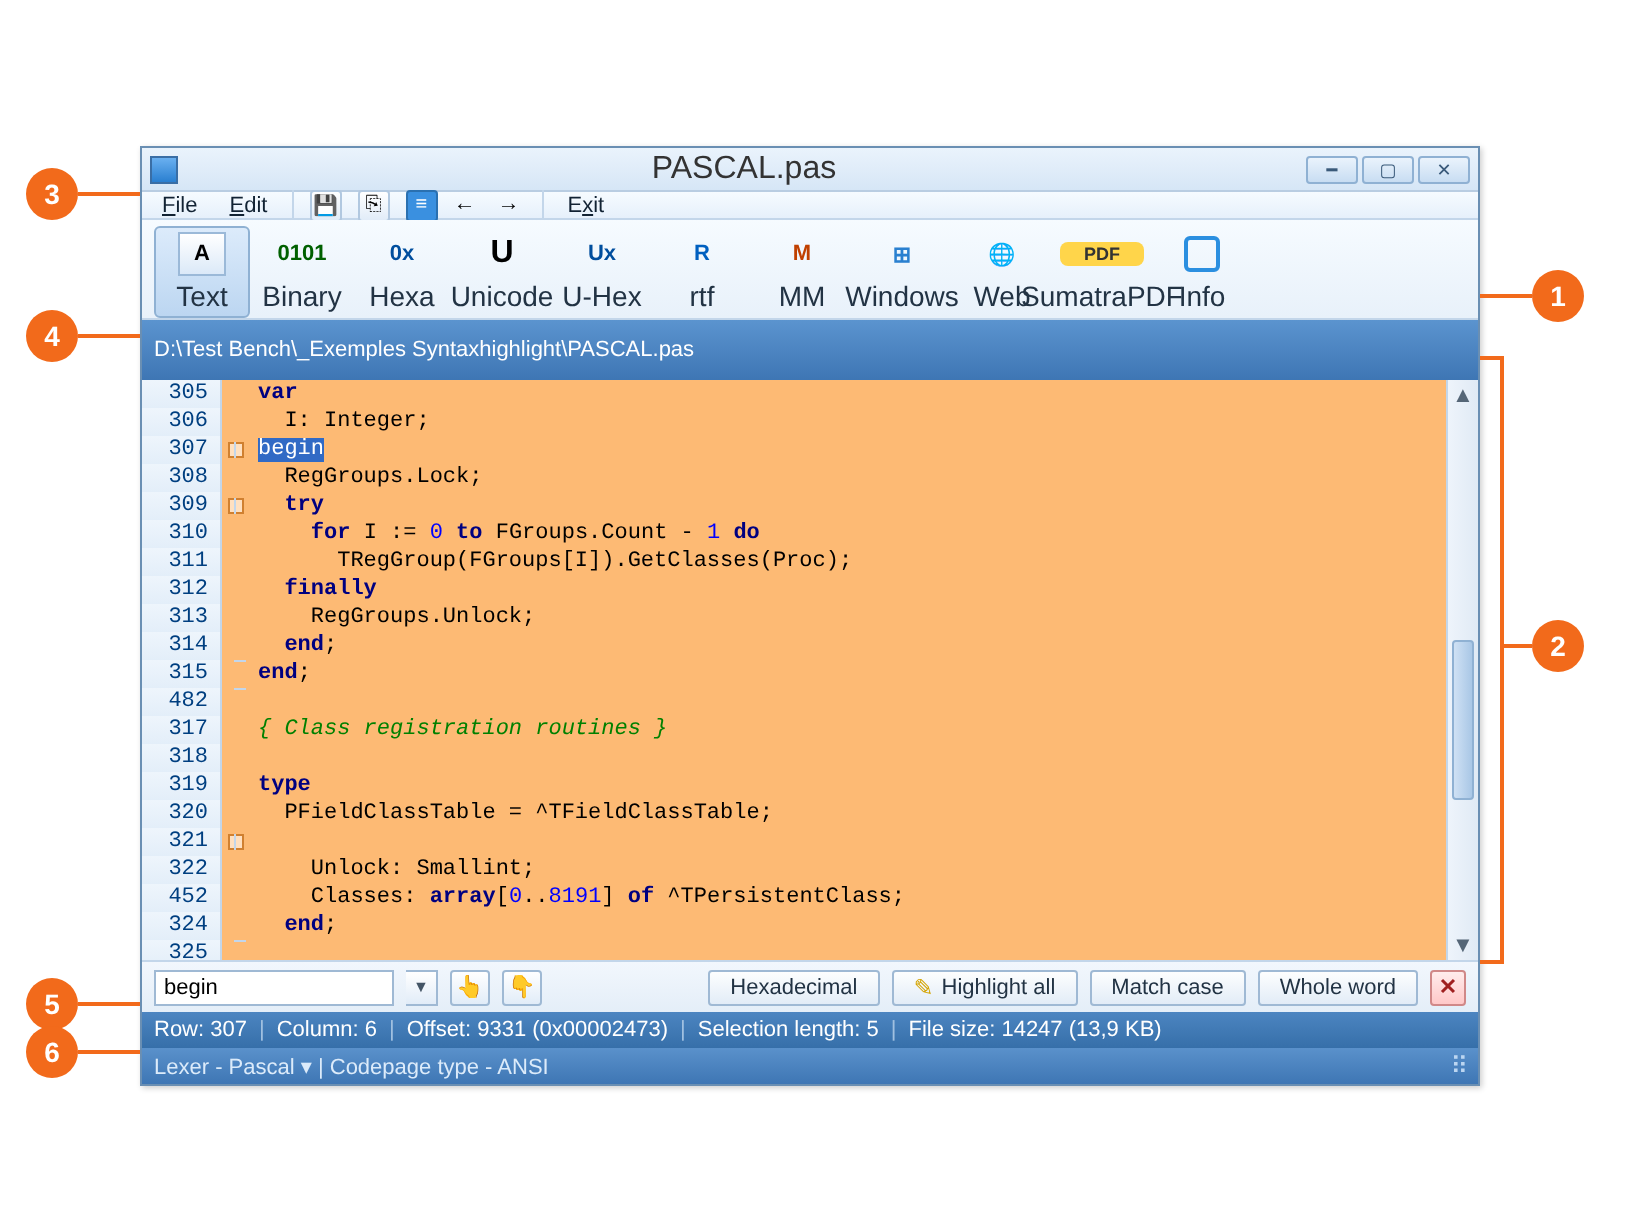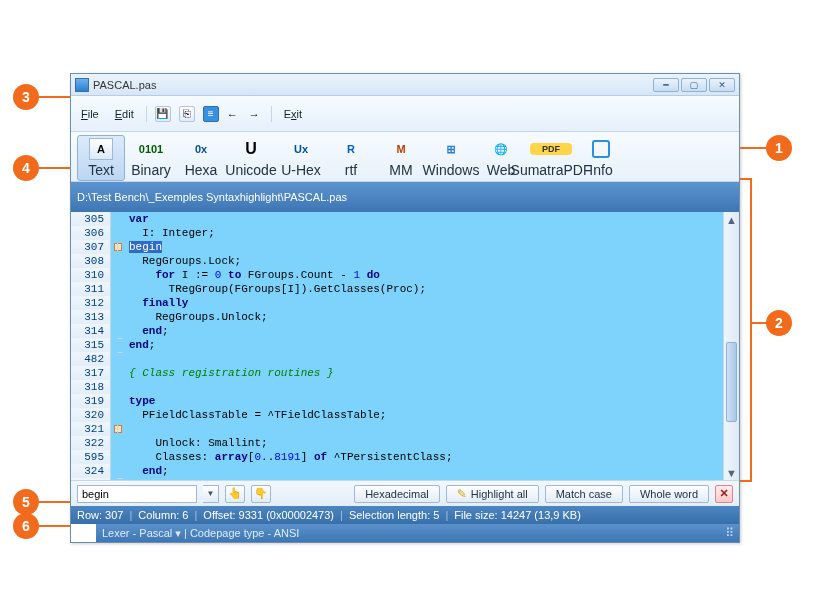--- a/index.html
+++ b/index.html
@@ -16,26 +16,26 @@
     box-shadow: 1px 1px 3px rgba(0,0,0,.2);
     display:flex; flex-direction:column;
   }
   .titlebar {
     height:22px;
     background: linear-gradient(#eaf3fc, #d6e6f6);
     display:flex; align-items:center; padding:0 4px;
     border-bottom:1px solid #b9cde2;
   }
   .titlebar .app-icon { width:14px; height:14px; background:linear-gradient(#6ab0f0,#2a7fd0); margin-right:4px; border:1px solid #3a6ea5;}
-  .titlebar .title { flex:1; font-size:11px; color:#333;}
+  .titlebar .title { flex:1; font-size:16px; color:#333;text-align:center;}
   .winbtn { width:26px; height:14px; margin-left:2px; background:linear-gradient(#eaf3fc,#c8ddf2); border:1px solid #8fb1d3; border-radius:2px; display:flex; align-items:center; justify-content:center; font-size:9px; color:#3a5a7a; cursor:default;}
   .winbtn.close{color:#3a5a7a;}
 
   .menubar {
-    height:36px; display:flex; align-items:center; gap:8px;
+    height:14px; display:flex; align-items:center; gap:8px;
     padding:0 6px;
     background:linear-gradient(#f6fbff,#e6f0fb);
     border-bottom:1px solid #c3d6ea;
   }
   .menubar .item { padding:2px 4px; color:#123; }
   .menubar .item u { text-decoration:underline; }
   .menubar .sep { width:1px; height:16px; background:#c3d6ea;}
   .mini-icon { width:16px; height:16px; display:flex; align-items:center; justify-content:center; font-size:10px; background:linear-gradient(#fff,#e1ecf8); border:1px solid #b1c8e0; border-radius:2px;}
   .blank-icon { width:14px; height:14px; }
 
@@ -57,21 +57,21 @@
   .ic-info{border:2px solid #2b8fe0; border-radius:3px; width:18px; height:18px;}
 
   .pathbar {
     height:30px; padding:2px 6px;
     background:linear-gradient(#5b94cf,#3e76b4);
     color:#fff; font-size:11px;
     display:flex; align-items:center;
   }
 
   .editor-wrap { flex:1; display:flex; overflow:hidden; position:relative;}
-  .editor { flex:1; overflow:hidden; background:#7dd3fc; position:relative; font-family:"Courier New",monospace; font-size:11px; line-height:14px; }
+  .editor { flex:1; overflow:hidden; background:#fdba74; position:relative; font-family:"Courier New",monospace; font-size:11px; line-height:14px; }
   .code-lines { padding:0; }
   .row { display:flex; height:14px; align-items:center;}
   .gutter { width:40px; text-align:right; padding-right:6px; background:linear-gradient(#eef5fc,#e3eef9); color:#003f80; border-right:1px solid #c3d6ea; height:14px;}
   .fold { width:14px; display:flex; align-items:center; justify-content:center; position:relative;}
   .fold .mk{ width:8px;height:8px;border:1px solid #d08030;background:#ffe0c0; }
   .fold .ln-v{ position:absolute; width:1px; background:#c3d6ea; top:0; bottom:0; left:6px;}
   .fold .ln-h{ position:absolute; height:1px; background:#c3d6ea; left:6px; width:6px; top:7px;}
   .code { padding-left:4px; white-space:pre; }
   .code .kw{ color:#000080; font-weight:bold;}
   .code .hl{ background:#316ac5; color:#fff;}
@@ -99,21 +99,20 @@
   .statusbar {
     height:18px; display:flex; align-items:center; gap:6px; padding:0 6px;
     background:linear-gradient(#4c85c1,#366fa9); color:#fff; font-size:11px;
   }
   .statusbar .ssep{ color:#a0c0e0; }
 
   .statusbar2 {
     height:18px; display:flex; align-items:center; gap:6px; padding:0 6px;
     background:linear-gradient(#5a91cb,#3e76b4); color:#dcebfa; font-size:11px;
     justify-content:space-between;
-    margin-left:25px;
   }
   .statusbar2 .grip{ font-size:12px; color:#bcd6f1; letter-spacing:-1px;}
 </style>
 </head>
 <body>
 
 <div class="stage">
 
   <div class="bubble" style="left:766px; top:135px;">1</div>
   <div class="line" style="left:740px; top:147px; width:26px; height:2px;"></div>
@@ -240,20 +239,28 @@
               <div class="code"><span class="hl">begin</span></div>
             </div>
             <div class="row">
               <div class="gutter">308</div>
               <div class="fold">
                 <div class="ln-v"></div>
               </div>
               <div class="code">  RegGroups.Lock;</div>
             </div>
             <div class="row">
+              <div class="gutter">309</div>
+              <div class="fold">
+                <div class="ln-v"></div>
+                <div class="mk"></div>
+              </div>
+              <div class="code">  <span class="kw">try</span></div>
+            </div>
+            <div class="row">
               <div class="gutter">310</div>
               <div class="fold">
                 <div class="ln-v"></div>
               </div>
               <div class="code">    <span class="kw">for</span> I := <span class="num">0</span> <span class="kw">to</span> FGroups.Count - <span class="num">1</span> <span class="kw">do</span></div>
             </div>
             <div class="row">
               <div class="gutter">311</div>
               <div class="fold">
                 <div class="ln-v"></div>
@@ -327,21 +334,21 @@
               </div>
             </div>
             <div class="row">
               <div class="gutter">322</div>
               <div class="fold">
                 <div class="ln-v"></div>
               </div>
               <div class="code">    Unlock: Smallint;</div>
             </div>
             <div class="row">
-              <div class="gutter">595</div>
+              <div class="gutter">452</div>
               <div class="fold">
                 <div class="ln-v"></div>
               </div>
               <div class="code">    Classes: <span class="kw">array</span>[<span class="num">0</span>..<span class="num">8191</span>] <span class="kw">of</span> ^TPersistentClass;</div>
             </div>
             <div class="row">
               <div class="gutter">324</div>
               <div class="fold">
                 <div class="ln-v" style="bottom:7px;"></div>
                 <div class="ln-h"></div>

